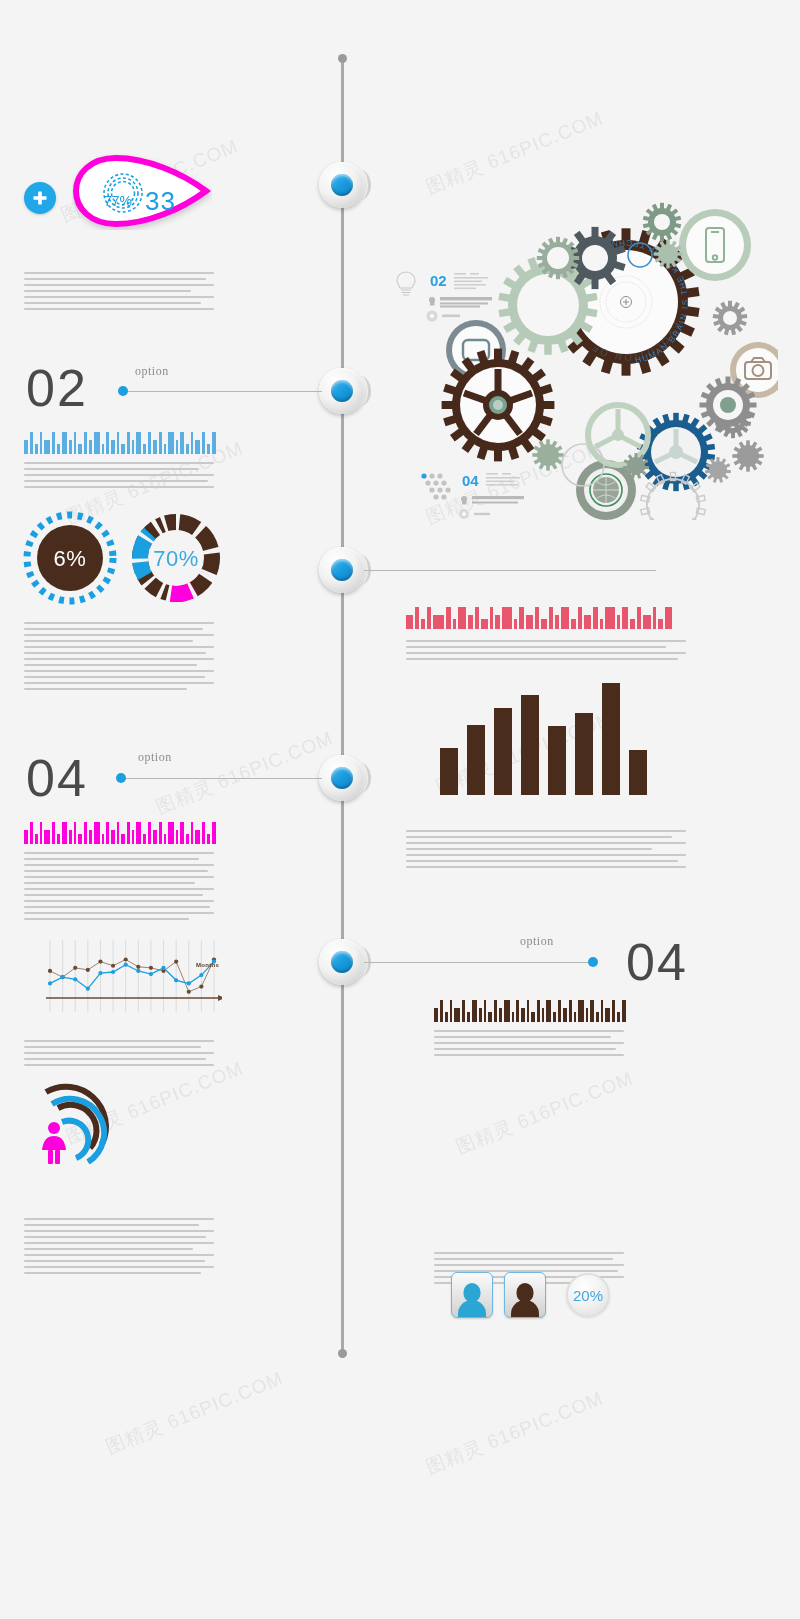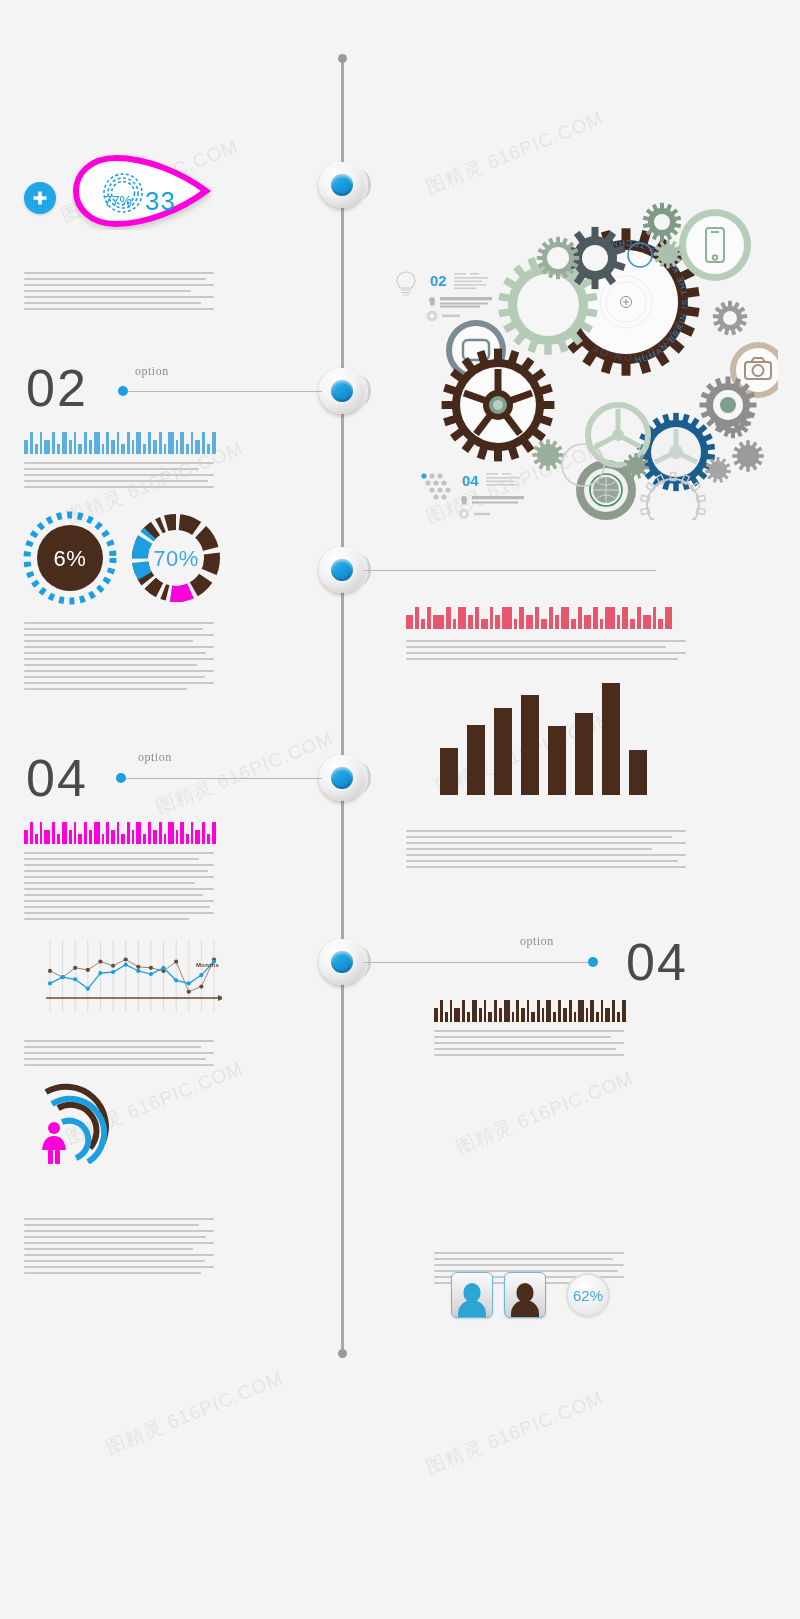--- a/index.html
+++ b/index.html
@@ -569,21 +569,21 @@
   </div>
 
   <div class="avatar" style="left:451px;top:1272px">
     <div class="head" style="background:#2ba6d4"></div>
     <div class="body" style="background:#2ba6d4"></div>
   </div>
   <div class="avatar" style="left:504px;top:1272px">
     <div class="head" style="background:#4a2c1d"></div>
     <div class="body" style="background:#4a2c1d"></div>
   </div>
-  <div class="pct-badge" style="left:566px;top:1273px">62%</div>
+  <div class="pct-badge" style="left:566px;top:1273px">20%</div>
 
   <div class="gearwrap">
     <svg viewBox="0 0 400 330" width="400" height="330">
       <defs>
         <path id="arcOuter" d="M 248 112 m -52 0 a 52 52 0 1 1 104 0 a 52 52 0 1 1 -104 0"></path>
         <path id="arcInner" d="M 248 112 m -62 0 a 62 62 0 1 0 124 0 a 62 62 0 1 0 -124 0"></path>
         <g id="gearteeth24">
           <circle r="1"></circle>
         </g>
       </defs>

